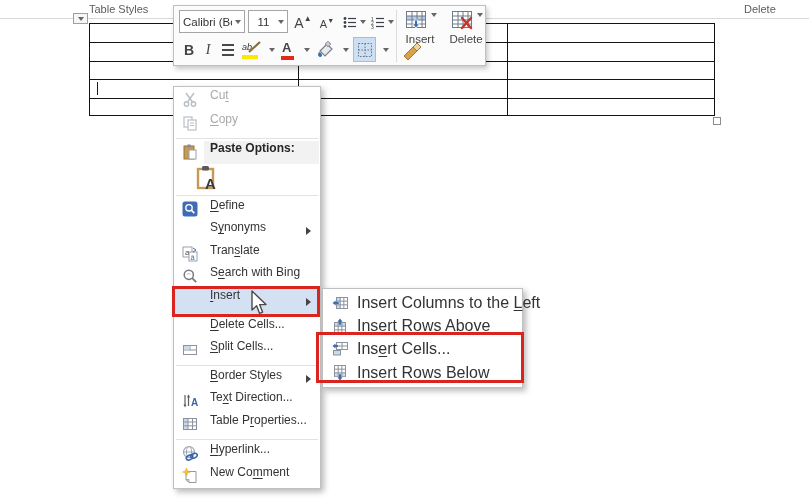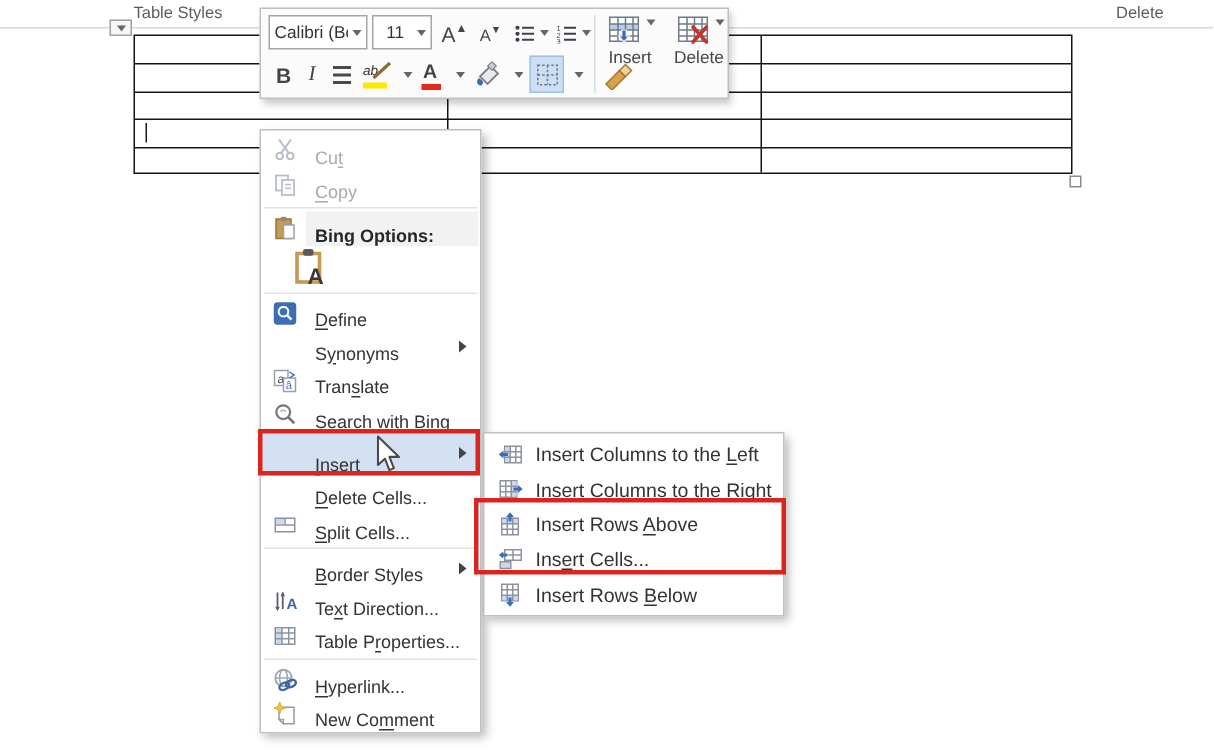--- a/index.html
+++ b/index.html
@@ -28,39 +28,39 @@
   .big-btn .lbl{font-size:11.5px;margin-top:3px;color:#444;}
   .bars span{display:block;width:12px;height:1.6px;background:#4a4a4a;margin:1.7px 0;}
   .hl-bar{position:absolute;left:0;bottom:0;width:16px;height:4px;background:#ffe800;}
   .fc-bar{position:absolute;left:0;bottom:0;width:13px;height:4px;background:#e02a1a;}
   .borders-btn{background:#cde0f3;border:1px solid #9fbfe2;box-sizing:border-box;}
   
   .menu{position:absolute;background:#fff;border:1px solid #c0c0c0;box-sizing:border-box;
         box-shadow:3px 3px 6px rgba(0,0,0,.28);}
   #context-menu{left:173px;top:86px;width:148px;padding:1px 0;}
   #insert-submenu{left:322px;top:288px;width:201px;padding:2px 0;}
-  .mi{position:relative;display:flex;align-items:flex-end;height:22.5px;padding:0 8px 0 36px;
+  .mi{position:relative;display:flex;align-items:flex-start;height:22.5px;padding:0 8px 0 36px;
       font-size:12px;color:#333;box-sizing:border-box;white-space:nowrap;}
   .mi.h24{height:23.5px;}
   .mi.hIns{height:29px;background:#d4e1f3;}
   .mi.disabled{color:#a9a9a9;}
   .mi .ic{position:absolute;left:7px;top:50%;transform:translateY(-50%);width:18px;height:18px;
           display:flex;align-items:center;justify-content:center;}
   .mi .arr{position:absolute;right:9px;top:50%;transform:translateY(-50%);width:0;height:0;
            border-top:4px solid transparent;border-bottom:4px solid transparent;border-left:5px solid #444;}
   .msep{height:6px;position:relative;}
   .msep::after{content:"";position:absolute;left:2px;right:2px;top:50%;height:1px;background:#e2e2e2;}
   .msep.h7{height:7px;}
   .paste-header{font-weight:bold;color:#262626;}
   .ph-bg{position:absolute;left:30px;right:1px;top:0;bottom:0;background:#f2f2f2;z-index:0;}
   .paste-header span{position:relative;z-index:1;}
   .paste-opt{height:28px;}
   .paste-opt .po-ic{position:absolute;left:22px;top:1px;}
   .smi{position:relative;display:flex;align-items:center;height:23.4px;padding:0 8px 0 34px;
-       font-size:13px;color:#333;box-sizing:border-box;white-space:nowrap;}
+       font-size:16px;color:#333;box-sizing:border-box;white-space:nowrap;}
   .smi .ic{position:absolute;left:8px;top:50%;transform:translateY(-50%);width:18px;height:18px;
            display:flex;align-items:center;justify-content:center;}
   
   .anno{position:absolute;border:3px solid #da2420;box-sizing:border-box;z-index:50;pointer-events:none;}
   #anno-insert{left:172px;top:286px;width:148px;height:31px;}
   #anno-rows{left:316px;top:332px;width:208px;height:51px;}
   #mouse-cursor{position:absolute;left:250px;top:290px;z-index:60;}
   u{text-underline-offset:1.5px;}
 </style>
 </head>
@@ -264,21 +264,21 @@
       <div class="msep"></div>
       <div class="mi paste-header">
         <div class="ph-bg"></div>
         <span class="ic">
           <svg width="16" height="16">
             <rect x="2" y="2" width="10" height="13" fill="#c59a54" stroke="#9a7433"></rect>
       <rect x="5" y="0.5" width="4" height="3" rx="1" fill="#8c8c8c"></rect>
       <rect x="7" y="6" width="7" height="9" fill="#fff" stroke="#9aa0a8"></rect>
           </svg>
         </span>
-        <span>Bing Options:</span>
+        <span>Paste Options:</span>
       </div>
       <div class="mi paste-opt">
         <span class="po-ic"><svg width="24" height="26">
             <rect x="2" y="4" width="15" height="19" fill="#fff" stroke="#c59a54" stroke-width="2.4"></rect>
       <rect x="6" y="1" width="7" height="4.5" rx="1.5" fill="#5a5a5a"></rect>
       <text x="9" y="24" font-size="15" font-weight="bold" fill="#3a3a3a" font-family="sans-serif">A</text>
           </svg></span>
       </div>
       <div class="msep"></div>
       <div class="mi">
@@ -406,36 +406,20 @@
               <line x1="11.833333333333332" y1="2.5" x2="11.833333333333332" y2="13.5"></line>
               <line x1="4.5" y1="9.833333333333332" x2="15.5" y2="9.833333333333332"></line>
             </g>
       <path d="M0.5,8 l3.2,-2.6 v1.6 h3 v2 h-3 v1.6 z" fill="#3f6db5"></path>
           </svg>
         </span>
         <span>Insert Columns to the <u>L</u>eft</span>
       </div>
       <div class="smi">
         <span class="ic">
-          <svg width="17" height="16">
-            <rect x="1.5" y="2.5" width="11" height="11" fill="#fff" stroke="#8b939e"></rect>
-            <rect x="9" y="3" width="3.5" height="10" fill="#cdd9ea"></rect>
-            <g stroke="#8b939e" stroke-width="1">
-              <line x1="5.166666666666666" y1="2.5" x2="5.166666666666666" y2="13.5"></line>
-              <line x1="1.5" y1="6.166666666666666" x2="12.5" y2="6.166666666666666"></line>
-              <line x1="8.833333333333332" y1="2.5" x2="8.833333333333332" y2="13.5"></line>
-              <line x1="1.5" y1="9.833333333333332" x2="12.5" y2="9.833333333333332"></line>
-            </g>
-      <path d="M16.5,8 l-3.2,-2.6 v1.6 h-3 v2 h3 v1.6 z" fill="#3f6db5"></path>
-          </svg>
-        </span>
-        <span>Insert Columns to the <u>R</u>ight</span>
-      </div>
-      <div class="smi">
-        <span class="ic">
           <svg width="16" height="17">
             <rect x="2.5" y="4.5" width="11" height="11" fill="#fff" stroke="#8b939e"></rect>
             <rect x="3" y="5" width="10" height="3.5" fill="#cdd9ea"></rect>
             <g stroke="#8b939e" stroke-width="1">
               <line x1="6.166666666666666" y1="4.5" x2="6.166666666666666" y2="15.5"></line>
               <line x1="2.5" y1="8.166666666666666" x2="13.5" y2="8.166666666666666"></line>
               <line x1="9.833333333333332" y1="4.5" x2="9.833333333333332" y2="15.5"></line>
               <line x1="2.5" y1="11.833333333333332" x2="13.5" y2="11.833333333333332"></line>
             </g>
       <path d="M8,0.5 l2.6,3.2 h-1.6 v3 h-2 v-3 h-1.6 z" fill="#3f6db5"></path>

